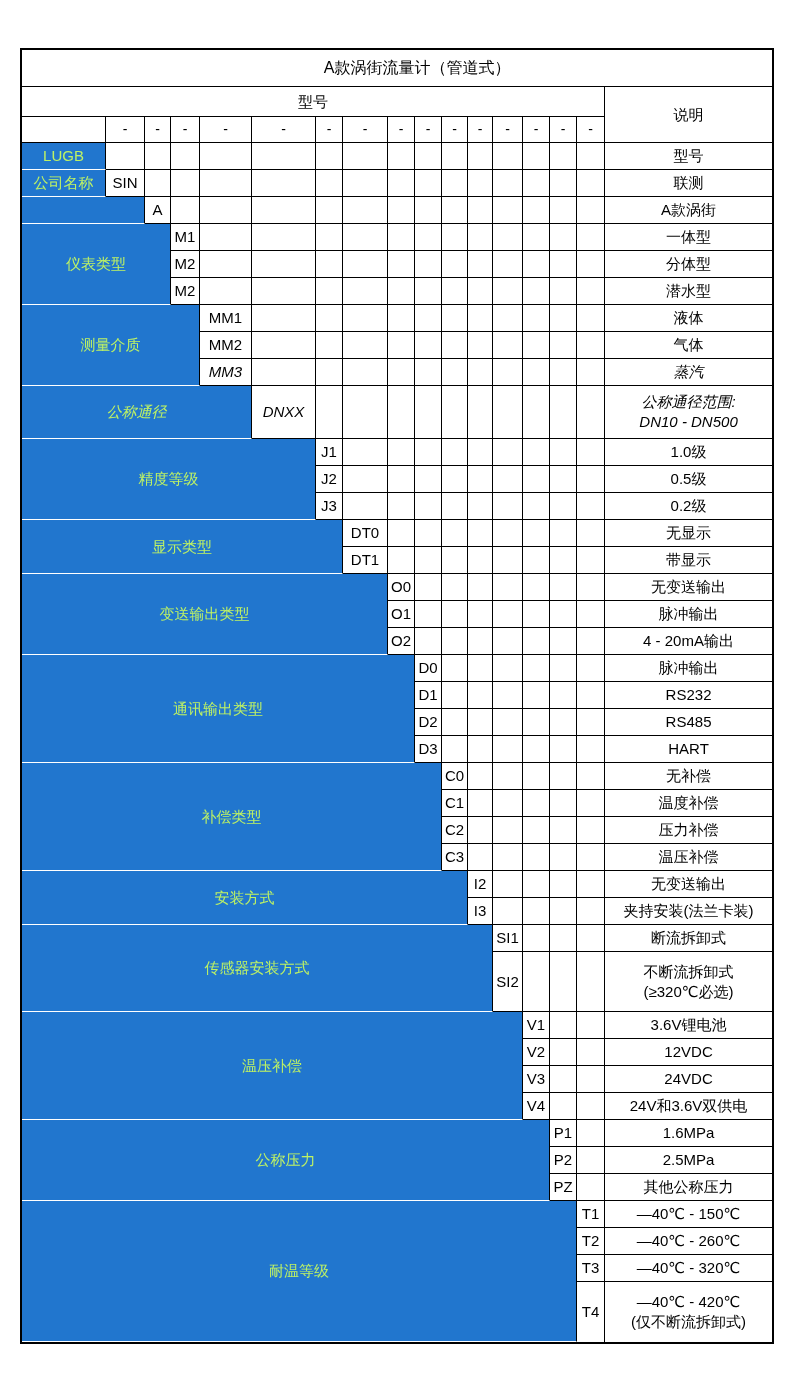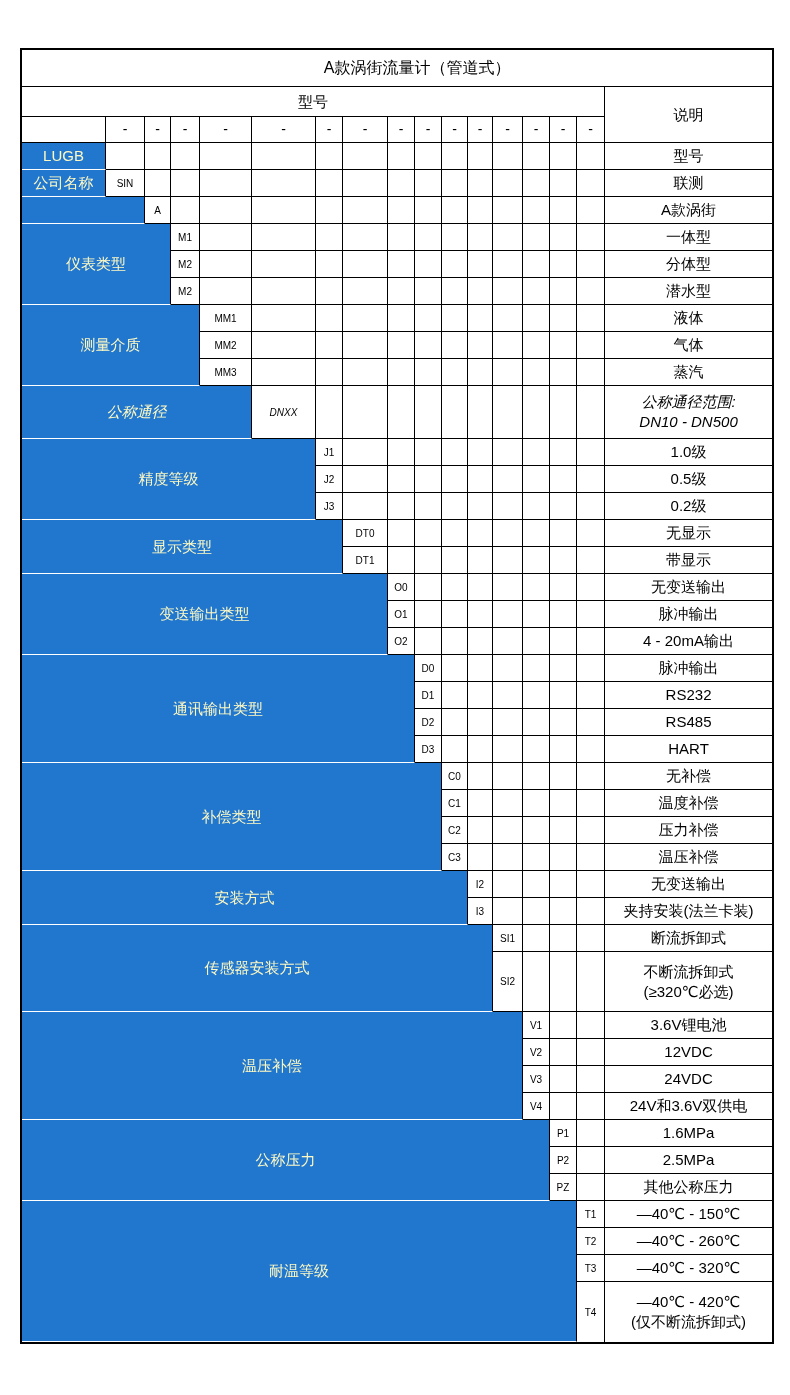--- a/index.html
+++ b/index.html
@@ -33,25 +33,25 @@
     overflow: hidden;
     white-space: nowrap;
   }
   table.sel td.last { border-right: none; }
   table.sel tr:last-child td { border-bottom: none; }
   table.sel td.title { font-size: 16px; padding-left: 40px; }
   table.sel td.head { font-size: 15px; }
   table.sel td.dash { font-size: 14px; }
   table.sel td.blue {
     background: var(--blue, #2176CE);
-    color: #fef9c3;
+    color: #bef264;
     border-right: 1px solid #000;
     border-bottom: 1px solid #fff;
   }
-  table.sel td.code { font-size: 10px; text-align: center; }
+  table.sel td.code { font-size: 15px; text-align: center; }
   table.sel td.desc { font-size: 15px; }
   table.sel td.desc div, table.sel td.blue div { line-height: 20px; }
 </style>
 </head>
 <body>
 
 <div class="page">
   <table class="sel">
     <colgroup>
       <col style="width:84px">
@@ -243,21 +243,21 @@
           <td class="empty"></td>
           <td class="empty"></td>
           <td class="empty"></td>
           <td class="empty"></td>
           <td class="empty"></td>
           <td class="empty"></td>
           <td class="desc last">
             <div>气体</div>
           </td>
         </tr>
-        <tr style="height: 27px;">
+        <tr style="height: 27px; font-style: italic;">
           <td class="code">MM3</td>
           <td class="empty"></td>
           <td class="empty"></td>
           <td class="empty"></td>
           <td class="empty"></td>
           <td class="empty"></td>
           <td class="empty"></td>
           <td class="empty"></td>
           <td class="empty"></td>
           <td class="empty"></td>

